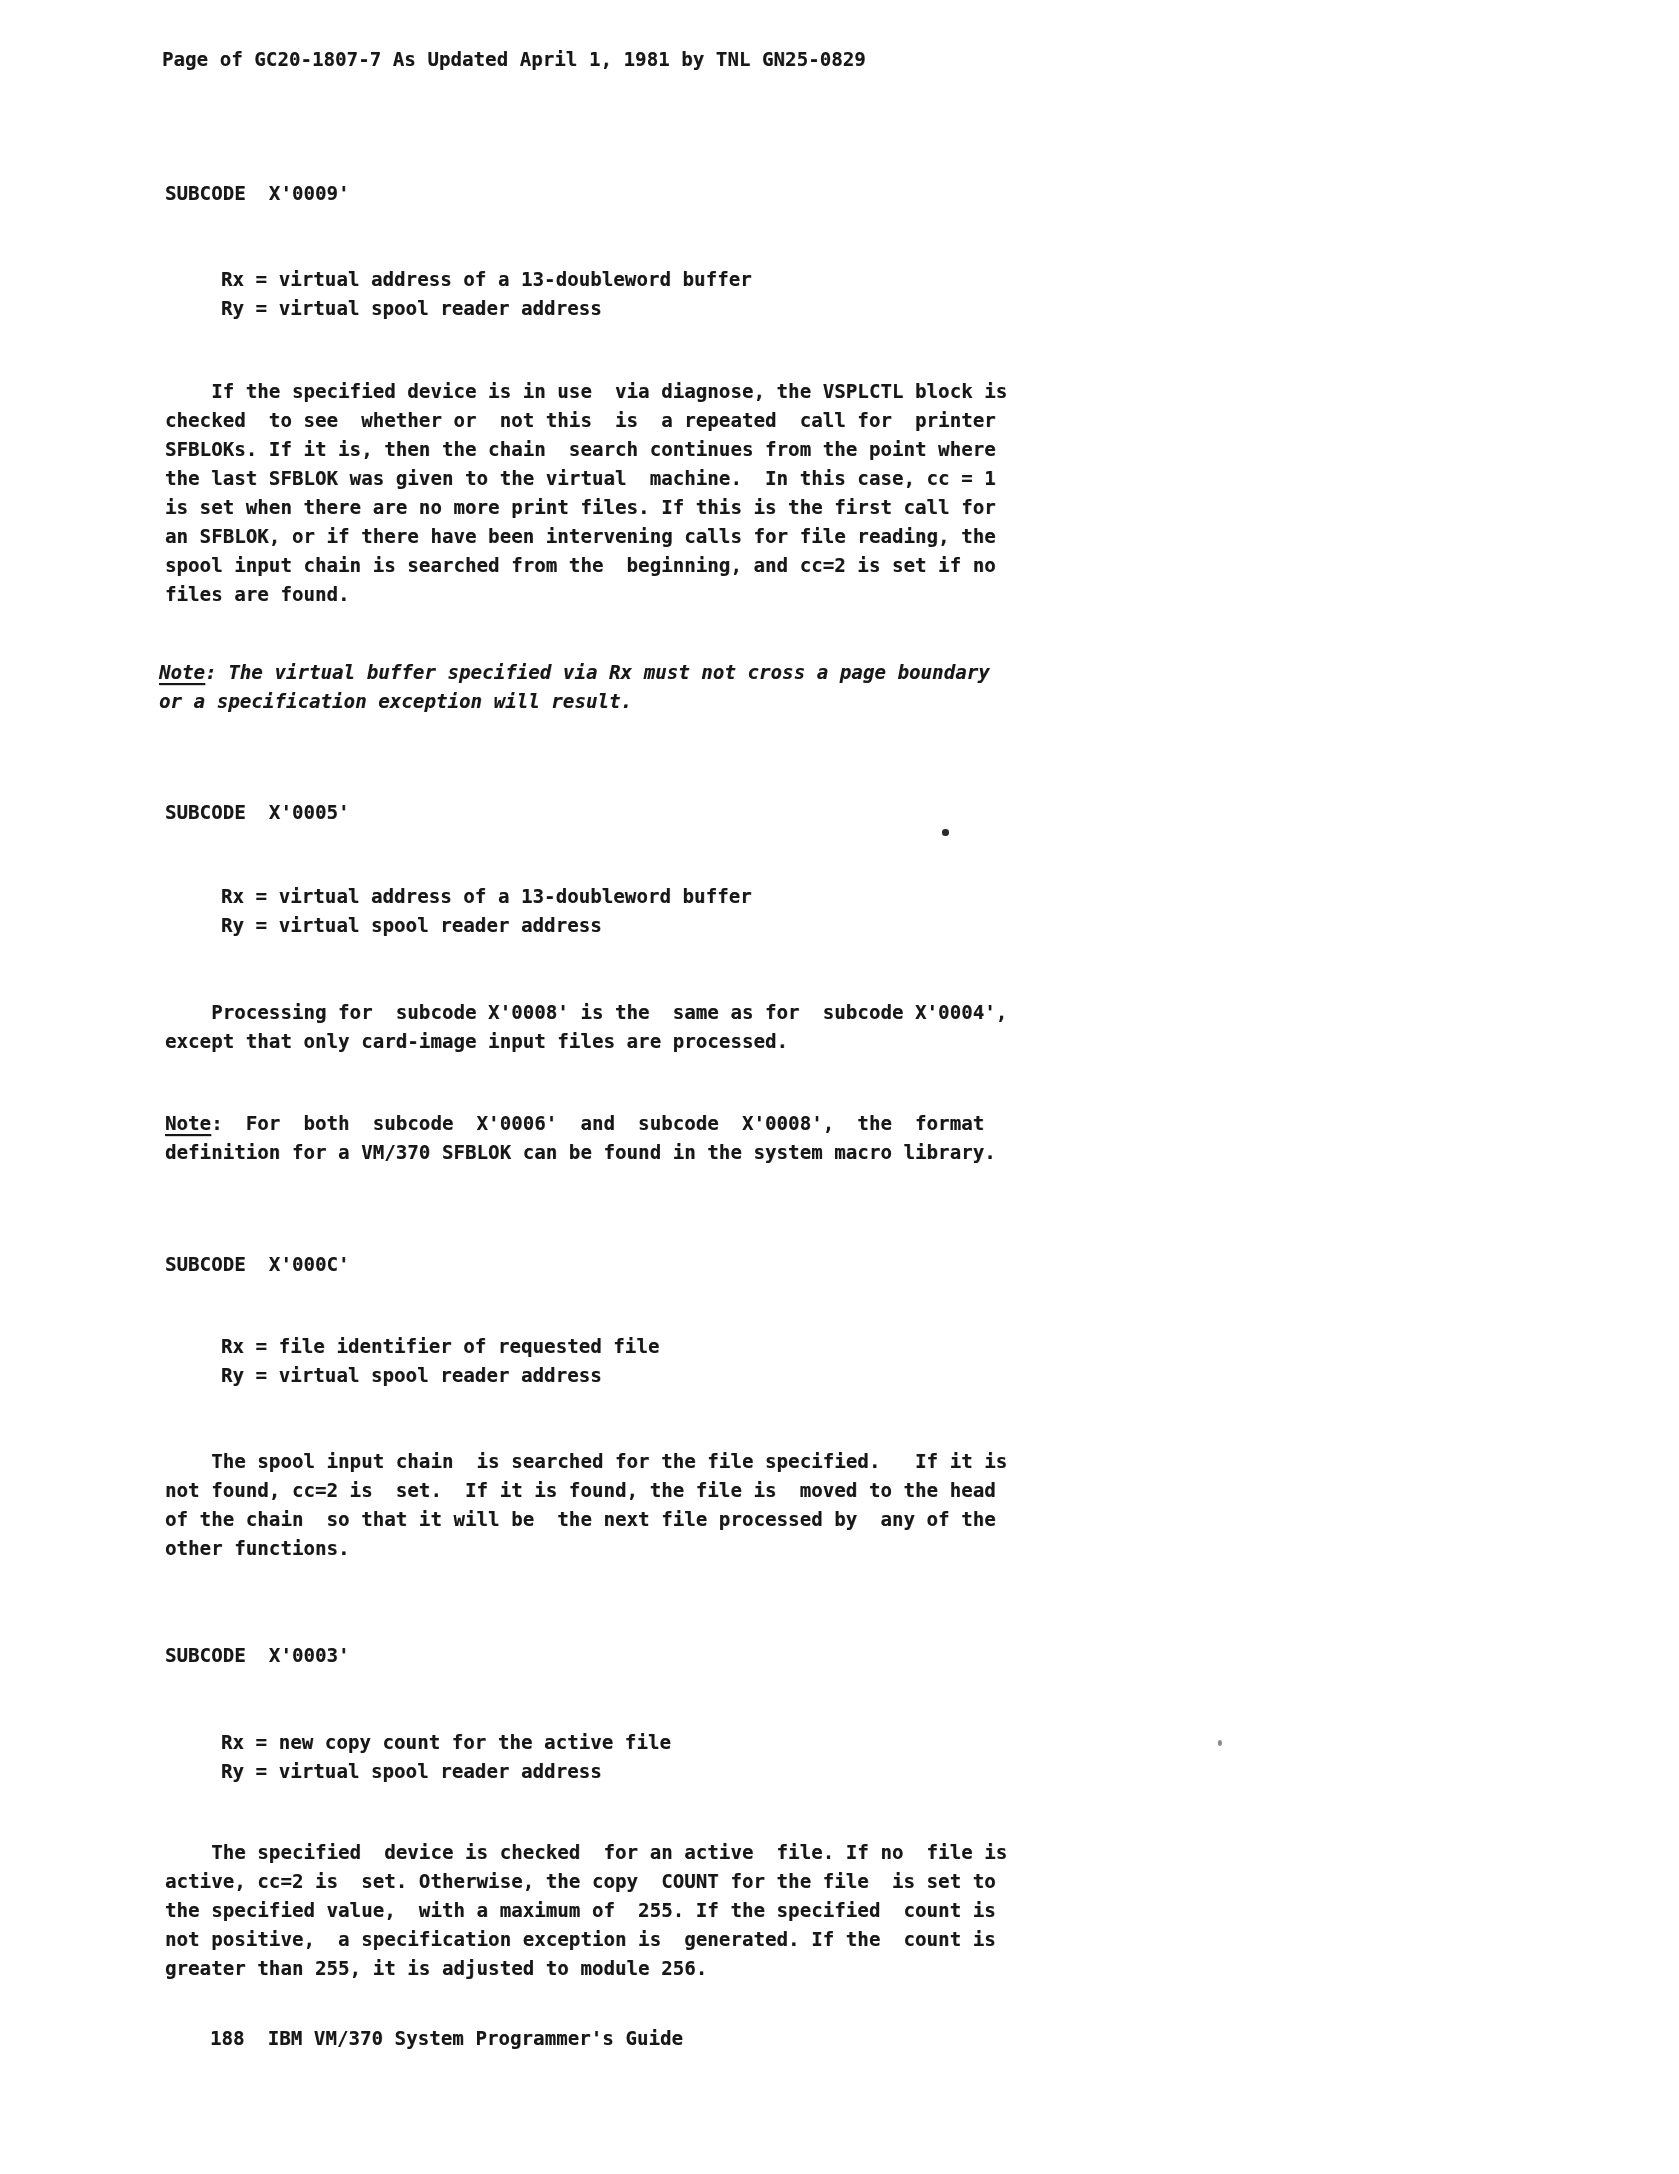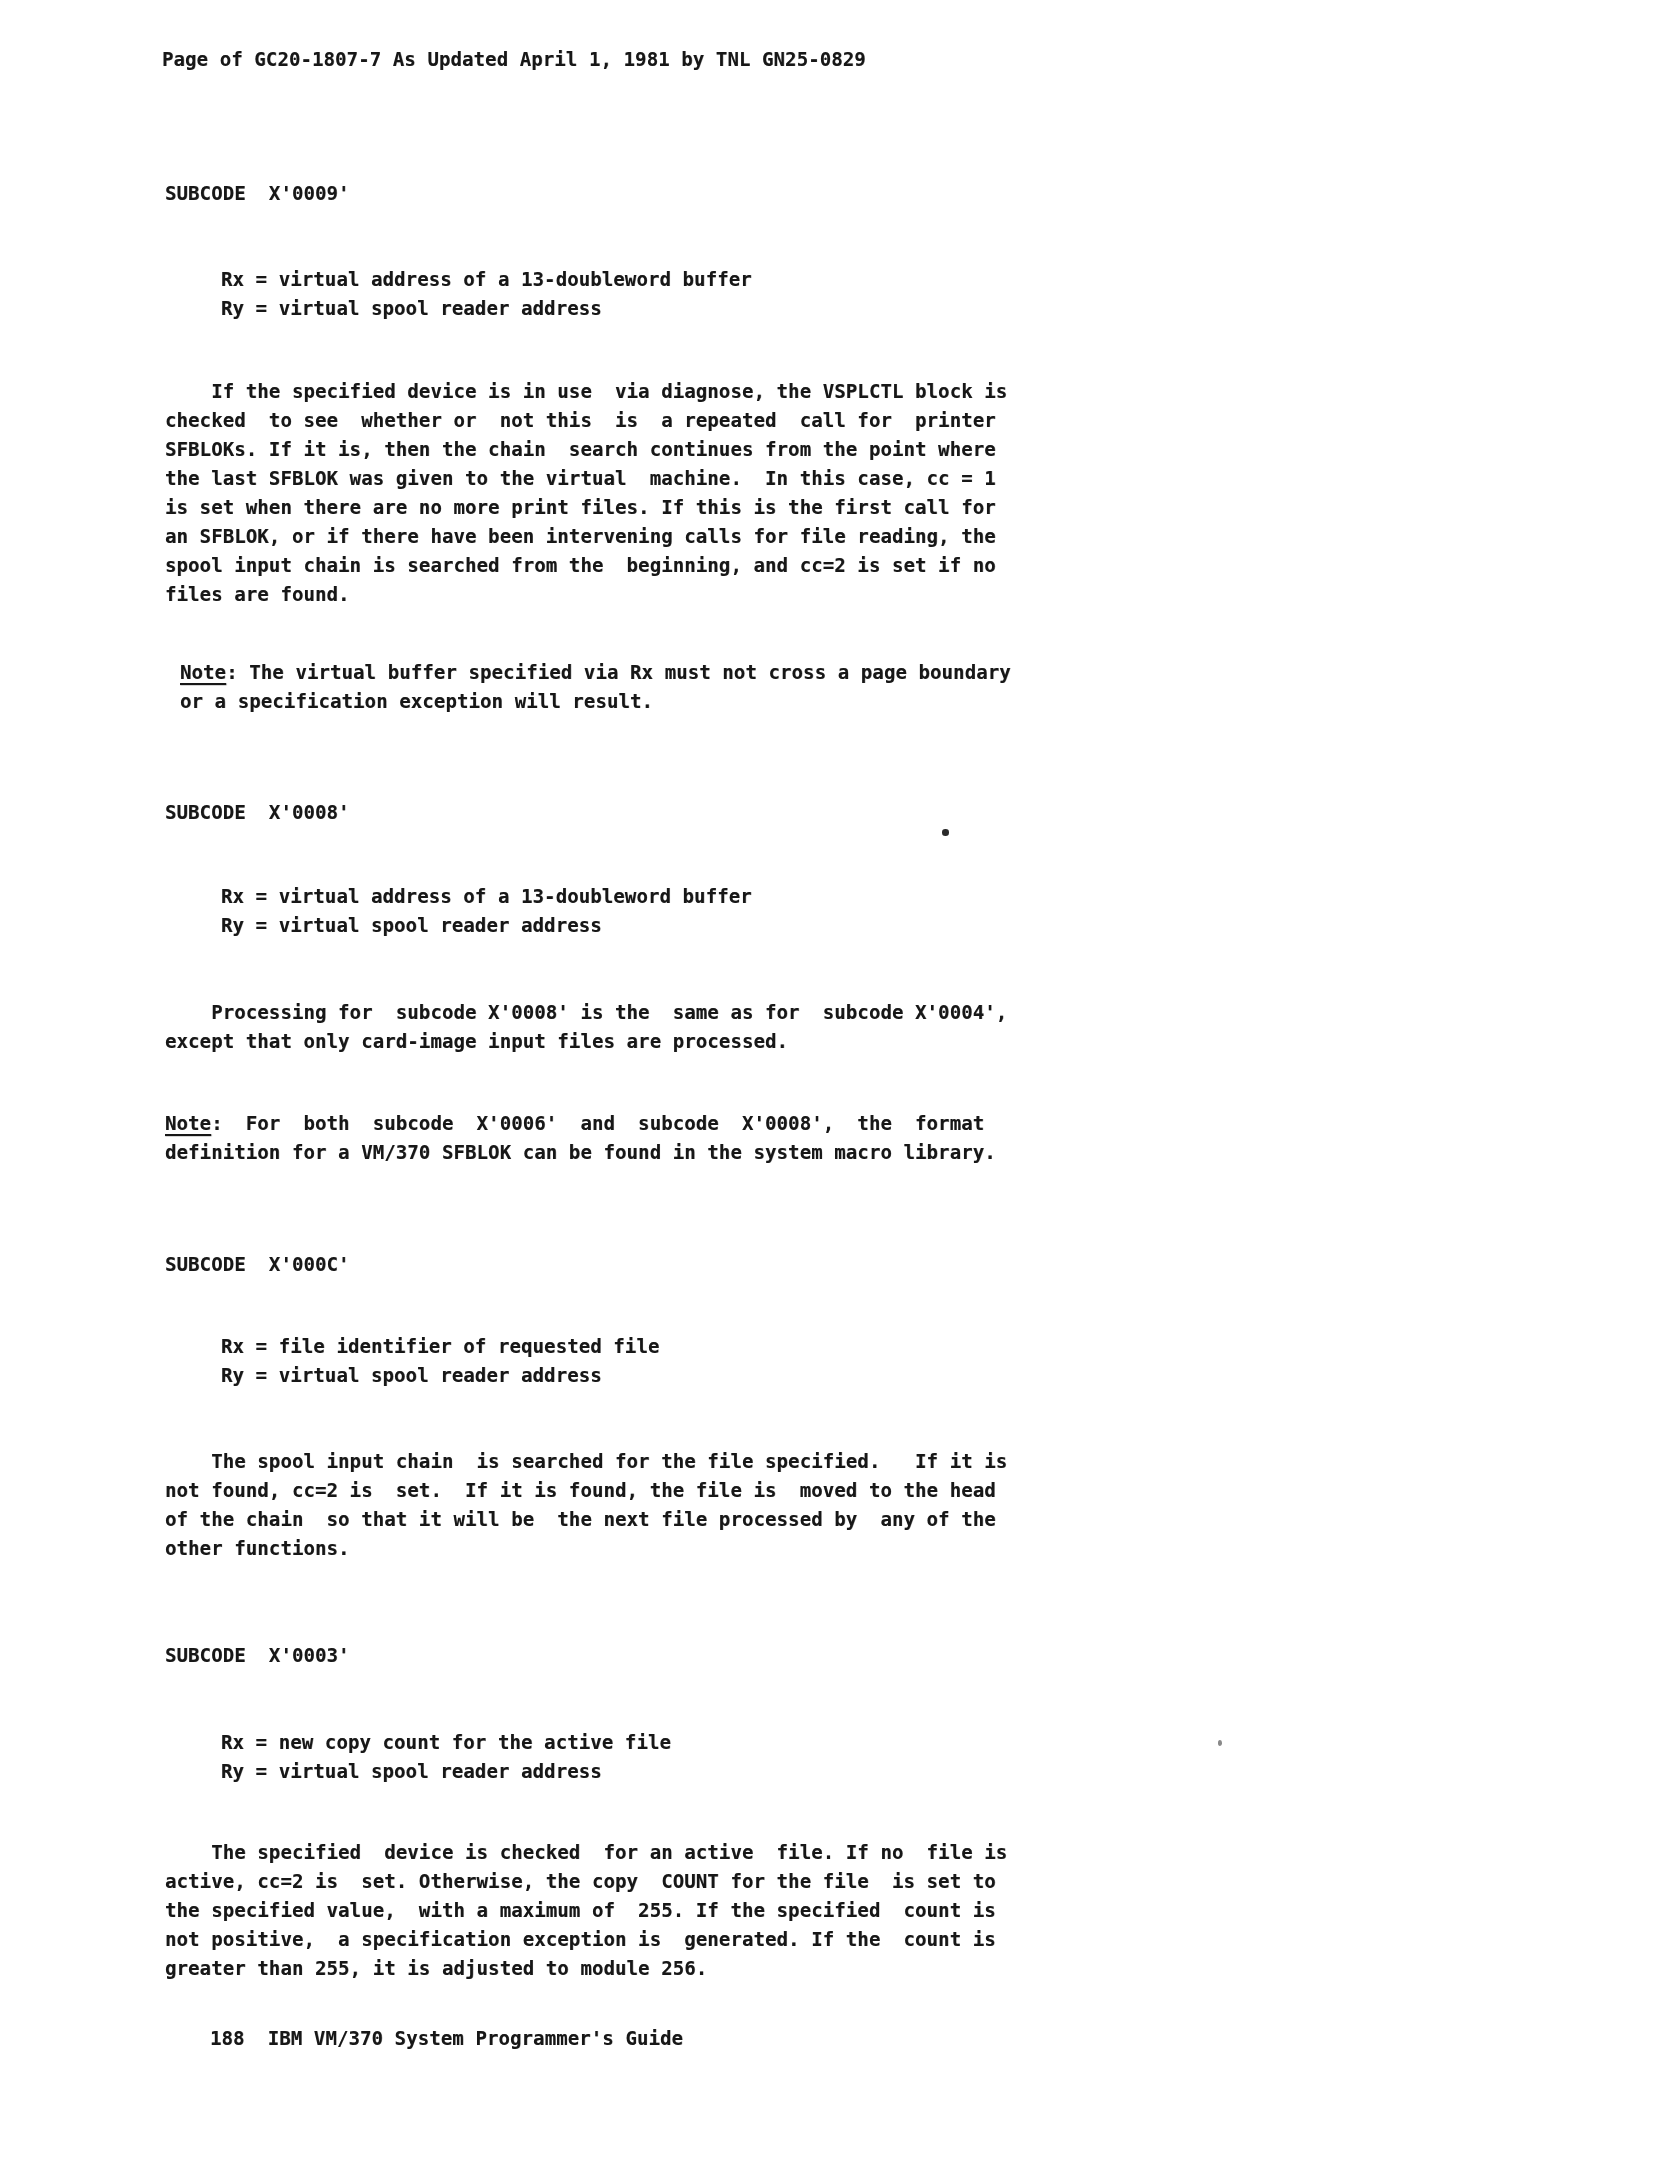--- a/index.html
+++ b/index.html
@@ -48,24 +48,24 @@
 
   <pre class="tx" style="top:377px; left:165px;">    If the specified device is in use  via diagnose, the VSPLCTL block is
 checked  to see  whether or  not this  is  a repeated  call for  printer
 SFBLOKs. If it is, then the chain  search continues from the point where
 the last SFBLOK was given to the virtual  machine.  In this case, cc = 1
 is set when there are no more print files. If this is the first call for
 an SFBLOK, or if there have been intervening calls for file reading, the
 spool input chain is searched from the  beginning, and cc=2 is set if no
 files are found.</pre>
 
-  <pre class="tx" style="top:658px; left:180px;"><span class="note-label">Note</span><span>: The virtual buffer specified via Rx must not cross a page boundary
+  <pre class="tx" style="top:658px; left:159px;font-style:italic;"><span class="note-label">Note</span><span>: The virtual buffer specified via Rx must not cross a page boundary
 or a specification exception will result.</span></pre>
 
-  <pre class="tx" style="top:798px; left:165px;">SUBCODE  X'0008'</pre>
+  <pre class="tx" style="top:798px; left:165px;">SUBCODE  X'0005'</pre>
 
   <pre class="tx" style="top:882px; left:221px;">Rx = virtual address of a 13-doubleword buffer
 Ry = virtual spool reader address</pre>
 
   <pre class="tx" style="top:998px; left:165px;">    Processing for  subcode X'0008' is the  same as for  subcode X'0004',
 except that only card-image input files are processed.</pre>
 
   <pre class="tx" style="top:1109px; left:165px;"><span class="note-label">Note</span><span>:  For  both  subcode  X'0006'  and  subcode  X'0008',  the  format
 definition for a VM/370 SFBLOK can be found in the system macro library.</span></pre>
 

